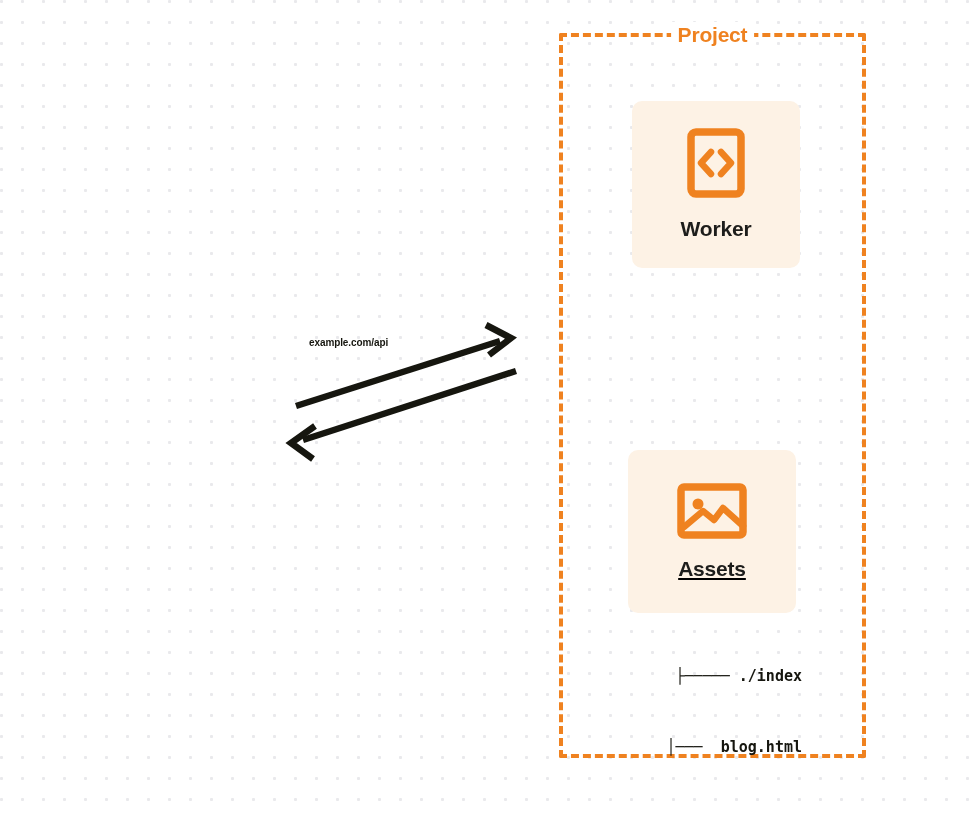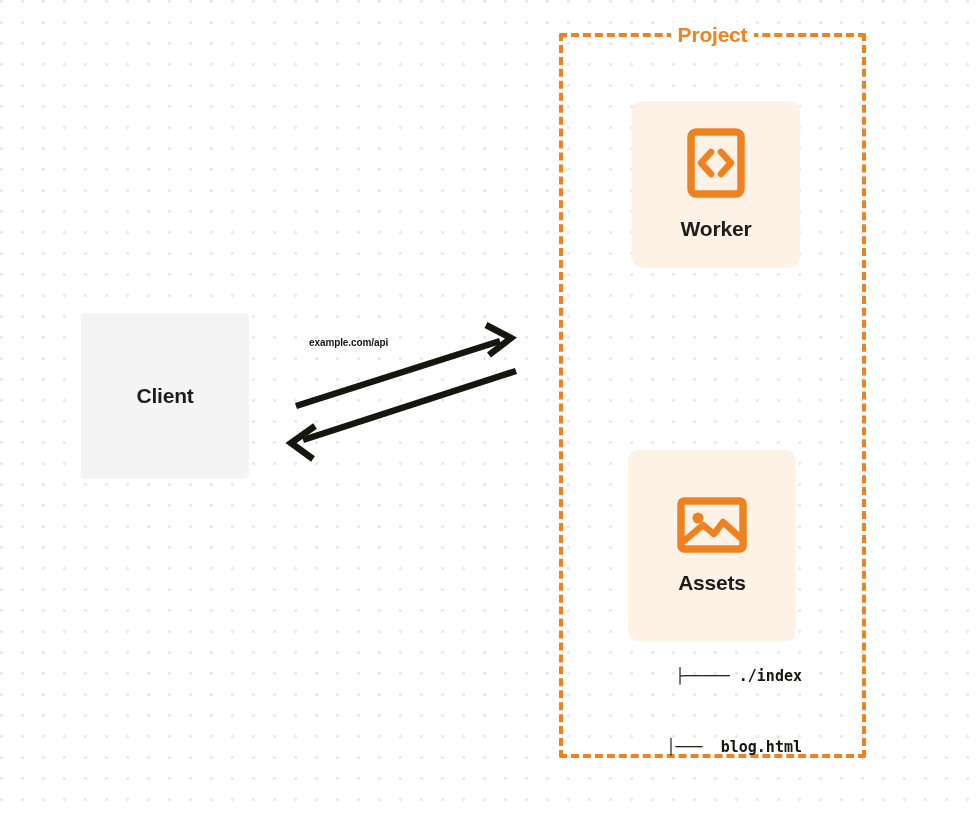--- a/index.html
+++ b/index.html
@@ -107,21 +107,22 @@
   #worker-card {
     left: 632px;
     top: 101px;
     width: 168px;
     height: 167px;
   }
   #assets-card {
     left: 628px;
     top: 450px;
     width: 168px;
-    height: 191px;
+    height: 163px;
+    text-decoration: underline;
   }
   .svc-icon {
     display: block;
     margin-bottom: 15px;
   }
   #assets-card .svc-icon { margin-bottom: 13px; }
   .svc-label {
     font-size: 21px;
     font-weight: 700;
     color: #1d1d1b;
@@ -143,23 +144,20 @@
     text-align: right;
     letter-spacing: 0px;
   }
   #file-tree .tree-row { display: block; }
 </style>
 </head>
 <body>
 
 <div id="canvas">
 
-  <div id="client-node">
-    <span class="node-label">Client</span>
-  </div>
 
   <svg id="arrow-layer" viewBox="0 0 980 818" width="980" height="818" xmlns="http://www.w3.org/2000/svg">
 
     <g>
       <line x1="296" y1="406" x2="500" y2="341" stroke="#16160f" stroke-width="6.5" stroke-linecap="butt"></line>
       <polyline points="486,325 511,338 489,355" fill="none" stroke="#16160f" stroke-width="6.5" stroke-linecap="butt" stroke-linejoin="miter"></polyline>
     </g>
 
     <g>
       <line x1="516" y1="371" x2="303" y2="440" stroke="#16160f" stroke-width="6.5" stroke-linecap="butt"></line>

